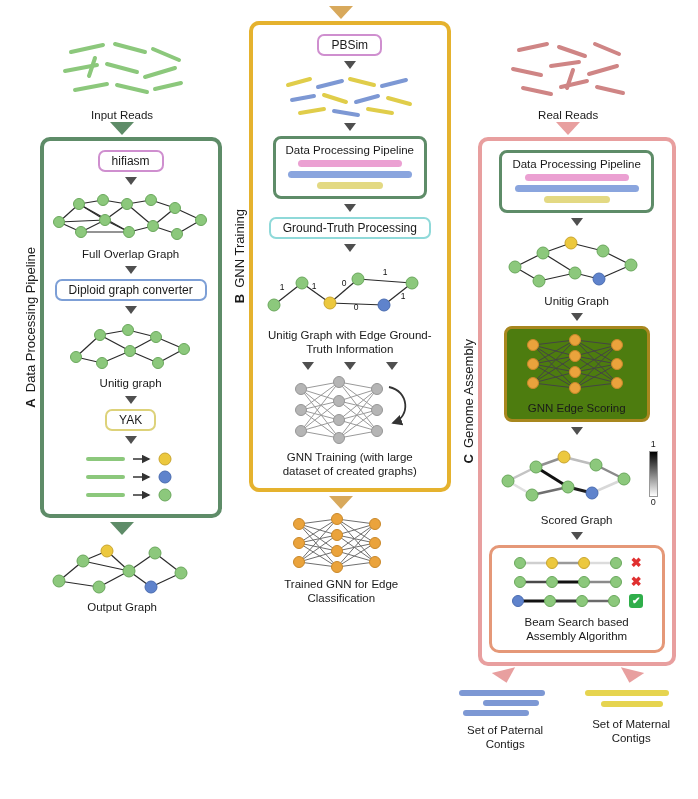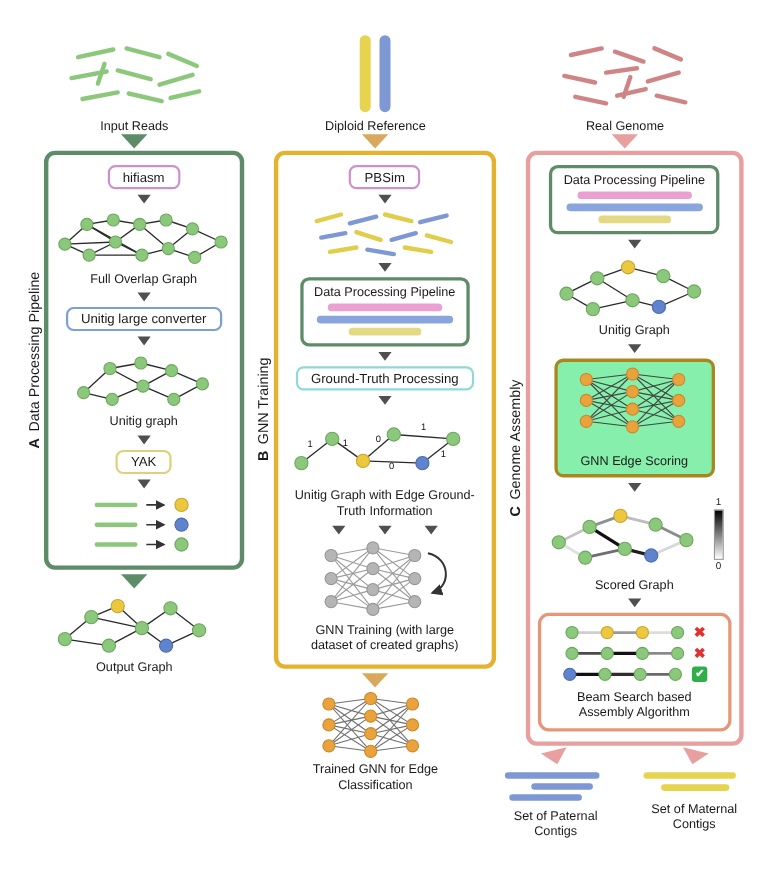--- a/index.html
+++ b/index.html
@@ -30,21 +30,21 @@
   .step-pink{border-color:#cf8fcf}
   .step-blue{border-color:#7d9fd6}
   .step-yellow{border-color:#ddd27a}
   .step-cyan{border-color:#8fd9d9}
   .minibox{border:3px solid #5e8c68;border-radius:8px;padding:5px 10px 7px;display:flex;flex-direction:column;align-items:center;gap:4px;background:#fff}
   .minibox .t{font-size:11.5px}
   .bar{height:7px;border-radius:3.5px}
   .bar-pink{background:#eba0d2;width:104px}
   .bar-blue{background:#8aa5de;width:124px}
   .bar-yellow{background:#e3d983;width:66px}
-  .scorebox{border:3.5px solid #a8871e;border-radius:8px;padding:4px 10px 3px;display:flex;flex-direction:column;align-items:center;gap:18px;background:#86efac}
+  .scorebox{border:3.5px solid #a8871e;border-radius:8px;padding:4px 10px 3px;display:flex;flex-direction:column;align-items:center;gap:6px;background:#4d7c0f}
   .beambox{border:3px solid #e59878;border-radius:10px;padding:7px 10px 6px;display:flex;flex-direction:column;align-items:center;gap:3px;background:#fff}
   .beamrow{display:flex;align-items:center;gap:7px}
   .mark-x{color:#e03030;font-weight:700;font-size:13px;line-height:1}
   .mark-check{background:#2fae4a;color:#fff;font-size:10px;font-weight:700;width:14px;height:14px;border-radius:3px;display:flex;align-items:center;justify-content:center;line-height:1}
   .scored-row{display:flex;align-items:center;gap:5px}
   .cbar-wrap{display:flex;flex-direction:column;align-items:center;font-size:9px;line-height:1.1;gap:1px}
   .cbar{width:9px;height:46px;background:linear-gradient(#000,#fff);border:1px solid #999}
   .outputs{display:flex;gap:26px;margin-top:4px;align-items:flex-start}
   .outgroup{display:flex;flex-direction:column;align-items:center;gap:5px}
   .tilt-l{transform:rotate(14deg)}
@@ -132,21 +132,21 @@
             <circle class="ng" cx="76" cy="14" r="5.5"></circle>
           <circle class="ng" cx="78" cy="42" r="5.5"></circle>
             <circle class="ng" cx="100" cy="10" r="5.5"></circle>
           <circle class="ng" cx="102" cy="36" r="5.5"></circle>
             <circle class="ng" cx="124" cy="18" r="5.5"></circle>
           <circle class="ng" cx="126" cy="44" r="5.5"></circle>
             <circle class="ng" cx="150" cy="30" r="5.5"></circle>
         </svg>
         <div class="lbl w140">Full Overlap Graph</div>
         <div class="arr"></div>
-        <div class="step step-blue">Unitig large converter</div>
+        <div class="step step-blue">Diploid graph converter</div>
         <div class="arr"></div>
         <svg width="130" height="52" viewBox="0 0 130 52">
           <g class="edge">
             <line x1="10" y1="38" x2="34" y2="16"></line>
               <line x1="10" y1="38" x2="36" y2="44"></line>
             <line x1="34" y1="16" x2="62" y2="11"></line>
               <line x1="34" y1="16" x2="64" y2="32"></line>
             <line x1="36" y1="44" x2="64" y2="32"></line>
               <line x1="62" y1="11" x2="90" y2="18"></line>
             <line x1="64" y1="32" x2="90" y2="18"></line>
@@ -204,27 +204,20 @@
         <circle class="ng" cx="52" cy="48" r="6"></circle>
       <circle class="ng" cx="82" cy="32" r="6"></circle>
         <circle class="ng" cx="108" cy="14" r="6"></circle>
       <circle class="nb" cx="104" cy="48" r="6"></circle>
         <circle class="ng" cx="134" cy="34" r="6"></circle>
     </svg>
     <div class="lbl" style="margin-top:3px">Output Graph</div>
   </div>
 
   <div class="col col-b">
-    <div class="col-top">
-      <svg width="44" height="74" viewBox="0 0 44 74">
-        <rect x="8" y="2" width="10" height="70" rx="5" fill="#e6d44f"></rect>
-        <rect x="26" y="2" width="10" height="70" rx="5" fill="#7d98d4"></rect>
-      </svg>
-      <div class="lbl">Diploid Reference</div>
-    </div>
     <div class="arr arr-big arr-tan"></div>
     <div class="panel-row">
       <div class="side-label">
         <b>B</b><span>GNN Training</span>
       </div>
       <div class="panel panel-b">
         <div class="step step-pink">PBSim</div>
         <div class="arr"></div>
         <svg width="140" height="44" viewBox="0 0 140 44">
           <g class="read">
@@ -372,21 +365,21 @@
           <line x1="92" y1="6" x2="116" y2="16"></line>
           <line x1="10" y1="31" x2="38" y2="37"></line>
           <line x1="48" y1="28" x2="76" y2="24"></line>
           <line x1="86" y1="36" x2="114" y2="28"></line>
           <line x1="20" y1="50" x2="48" y2="56"></line>
           <line x1="58" y1="49" x2="84" y2="43"></line>
           <line x1="94" y1="49" x2="120" y2="55"></line>
           <line x1="70" y1="32" x2="64" y2="50"></line>
         </g>
       </svg>
-      <div class="lbl">Real Genome</div>
+      <div class="lbl">Real Reads</div>
     </div>
     <div class="arr arr-big arr-pink"></div>
     <div class="panel-row">
       <div class="side-label">
         <b>C</b><span>Genome Assembly</span>
       </div>
       <div class="panel panel-c">
         <div class="minibox">
           <div class="t">Data Processing Pipeline</div>
           <div class="bar bar-pink"></div>

